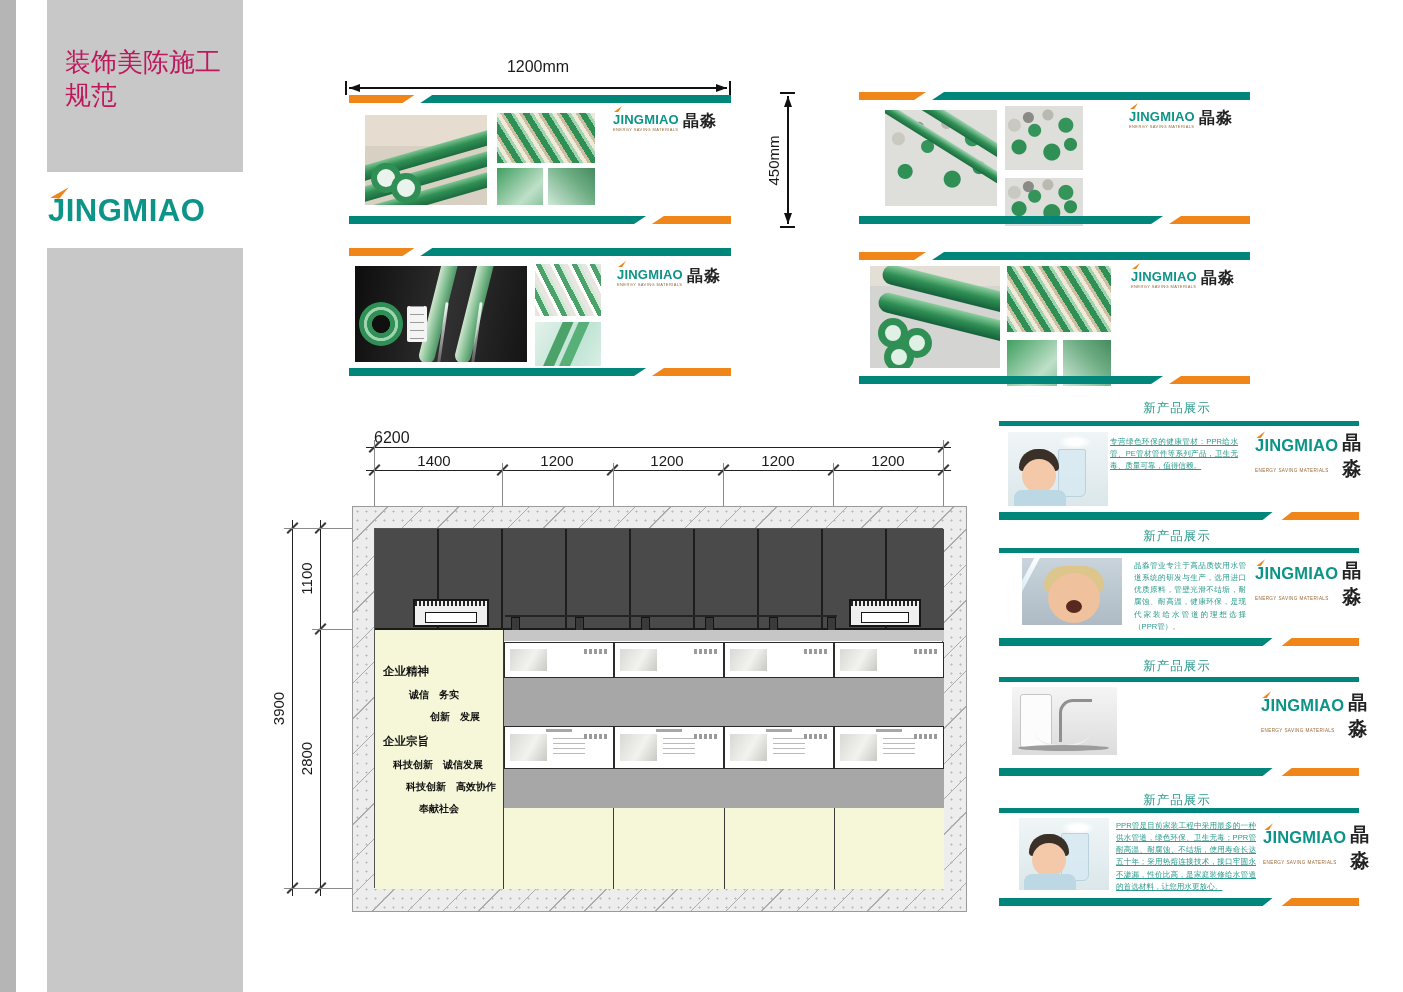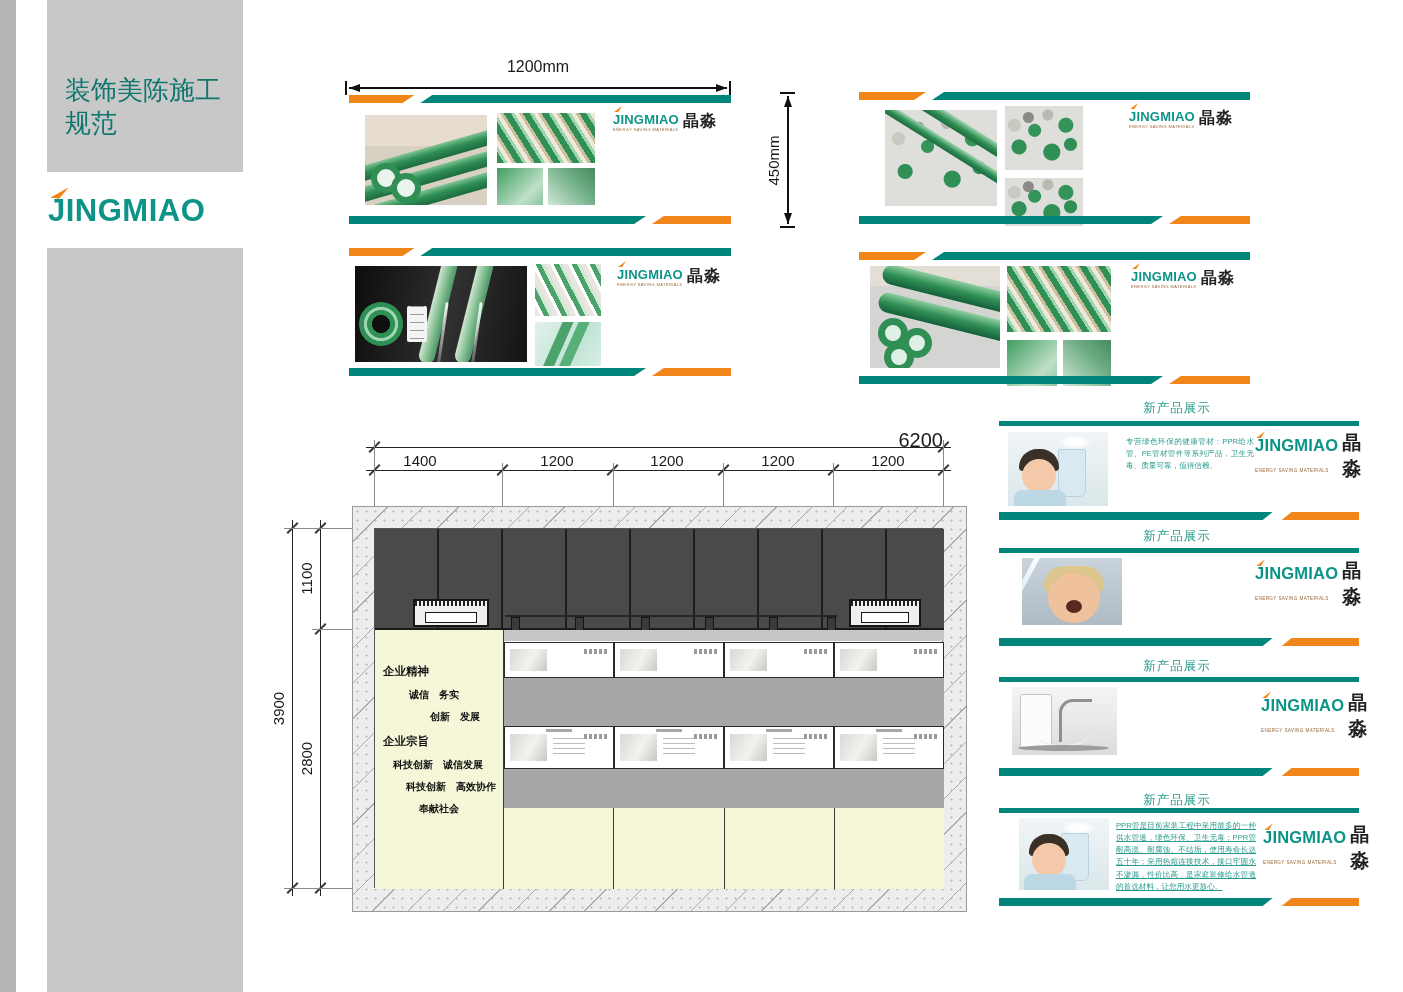--- a/index.html
+++ b/index.html
@@ -4,21 +4,21 @@
 <style>
   html,body{margin:0;padding:0;background:#fff;}
   body{font-family:"Liberation Sans","DejaVu Sans",sans-serif;}
   .canvas{position:relative;width:1403px;height:992px;background:#fff;overflow:hidden;}
   .abs{position:absolute;}
 
   
   .edge-strip{left:0;top:0;width:16px;height:992px;background:#b5b5b5;}
   .sb-box{background:#c8c8c8;}
   .sb-title-box{left:47px;top:0;width:196px;height:172px;}
-  .sb-title{left:65px;top:74px;font-size:26px;line-height:33px;color:#0f766e;}
+  .sb-title{left:65px;top:46px;font-size:26px;line-height:33px;color:#be185d;}
   .sb-lower-box{left:47px;top:248px;width:196px;height:744px;}
   .sb-logo{left:48px;top:188px;height:46px;display:flex;align-items:center;}
   .sb-logo .big-name{position:relative;font-size:31px;font-weight:bold;color:#0c9488;letter-spacing:.5px;}
   .big-accent{position:absolute;left:3px;top:-7px;width:17px;height:13px;background:#f08519;
     clip-path:polygon(0 100%,100% 0,52% 100%);transform:rotate(8deg);}
 
   
   .dim-label{color:#1a1a1a;font-size:15px;}
   .dim-line-h{height:0;border-top:1.6px solid #222;}
   .dim-line-v{width:0;border-left:1.6px solid #222;}
@@ -275,26 +275,26 @@
       <span class="jm-row"><i class="jm-accent"></i><span class="jm-name">JINGMIAO</span></span>
       <span class="jm-tagline">ENERGY SAVING MATERIALS</span>
       <span class="jm-cn">晶淼</span>
     </div>
     <div class="abs stripe st-bot" style="top:126px;">
         <span class="seg teal"></span>
         <span class="seg orange"></span>
       </div>
   </div>
 
-  <div class="abs dim-label" style="left:374px;top:429px;width:569px;text-align:right;font-size:20px;">6200</div>
+  <div class="abs dim-label" style="left:374px;top:429px;width:569px;text-align:left;font-size:16px;">6200</div>
   <div class="abs dim-line-h" style="left:366px;top:447px;width:585px;"></div>
   <div class="abs tick" style="left:367px;top:446px;"></div>
   <div class="abs tick" style="left:936px;top:446px;"></div>
 
-  <div class="abs dim-label" style="left:356px;top:452px;width:128px;text-align:center;">1400</div>
+  <div class="abs dim-label" style="left:370px;top:452px;width:128px;text-align:center;">1400</div>
   <div class="abs dim-label" style="left:502px;top:452px;width:110px;text-align:center;">1200</div>
   <div class="abs dim-label" style="left:612px;top:452px;width:110px;text-align:center;">1200</div>
   <div class="abs dim-label" style="left:723px;top:452px;width:110px;text-align:center;">1200</div>
   <div class="abs dim-label" style="left:833px;top:452px;width:110px;text-align:center;">1200</div>
   <div class="abs dim-line-h" style="left:366px;top:470px;width:585px;"></div>
   <div class="abs tick" style="left:367px;top:469px;"></div>
   <div class="abs tick" style="left:495px;top:469px;"></div>
   <div class="abs tick" style="left:605px;top:469px;"></div>
   <div class="abs tick" style="left:716px;top:469px;"></div>
   <div class="abs tick" style="left:826px;top:469px;"></div>
@@ -409,41 +409,42 @@
   <div class="abs np-card" style="top:400px;">
     <div class="np-title">新产品展示</div>
     <div class="np-topbar" style="top:21px;"></div>
     <div class="abs photo ph-girl" style="left:11px;top:32px;width:100px;height:74px;">
       <span class="splash"></span>
         <span class="glass"></span>
       <span class="girl-hair"></span>
         <span class="girl-head"></span>
         <span class="girl-body"></span>
     </div>
-    <div class="np-text" style="left:129px;top:36px;width:128px;">专营绿色环保的健康管材：PPR给水管、PE管材管件等系列产品，卫生无毒、质量可靠，值得信赖。</div>
+    <div class="np-text" style="left:113px;top:36px;width:128px;text-decoration:underline;">专营绿色环保的健康管材：PPR给水管、PE管材管件等系列产品，卫生无毒、质量可靠，值得信赖。</div>
     <div class="abs jm-logo" style="left:258px;top:30px;">
       <span class="jm-row"><i class="jm-accent"></i><span class="jm-name">JINGMIAO</span></span>
       <span class="jm-tagline">ENERGY SAVING MATERIALS</span>
       <span class="jm-cn">晶淼</span>
     </div>
     <div class="np-stripe" style="top:112px;">
         <span class="seg teal" style="left:0;width:76%;clip-path:polygon(0 0,100% 0,calc(100% - 10px) 100%,0 100%);"></span>
         <span class="seg orange" style="left:78.5%;right:0;clip-path:polygon(10px 0,100% 0,100% 100%,0 100%);"></span>
       </div>
   </div>
 
   <div class="abs np-card" style="top:528px;">
     <div class="np-title">新产品展示</div>
     <div class="np-topbar" style="top:20px;"></div>
     <div class="abs photo ph-boy" style="left:25px;top:30px;width:100px;height:67px;">
       <span class="stream"></span>
         <span class="boy-hair"></span>
         <span class="boy-head"></span>
         <span class="boy-mouth"></span>
     </div>
+    <div class="np-text" style="left:137px;top:32px;width:112px;">晶淼管业专注于高品质饮用水管道系统的研发与生产，选用进口优质原料，管壁光滑不结垢，耐腐蚀、耐高温，健康环保，是现代家装给水管道的理想选择（PPR管）。</div>
     <div class="abs jm-logo" style="left:258px;top:30px;">
       <span class="jm-row"><i class="jm-accent"></i><span class="jm-name">JINGMIAO</span></span>
       <span class="jm-tagline">ENERGY SAVING MATERIALS</span>
       <span class="jm-cn">晶淼</span>
     </div>
     <div class="np-stripe" style="top:110px;">
         <span class="seg teal" style="left:0;width:76%;clip-path:polygon(0 0,100% 0,calc(100% - 10px) 100%,0 100%);"></span>
         <span class="seg orange" style="left:78.5%;right:0;clip-path:polygon(10px 0,100% 0,100% 100%,0 100%);"></span>
       </div>
   </div>

